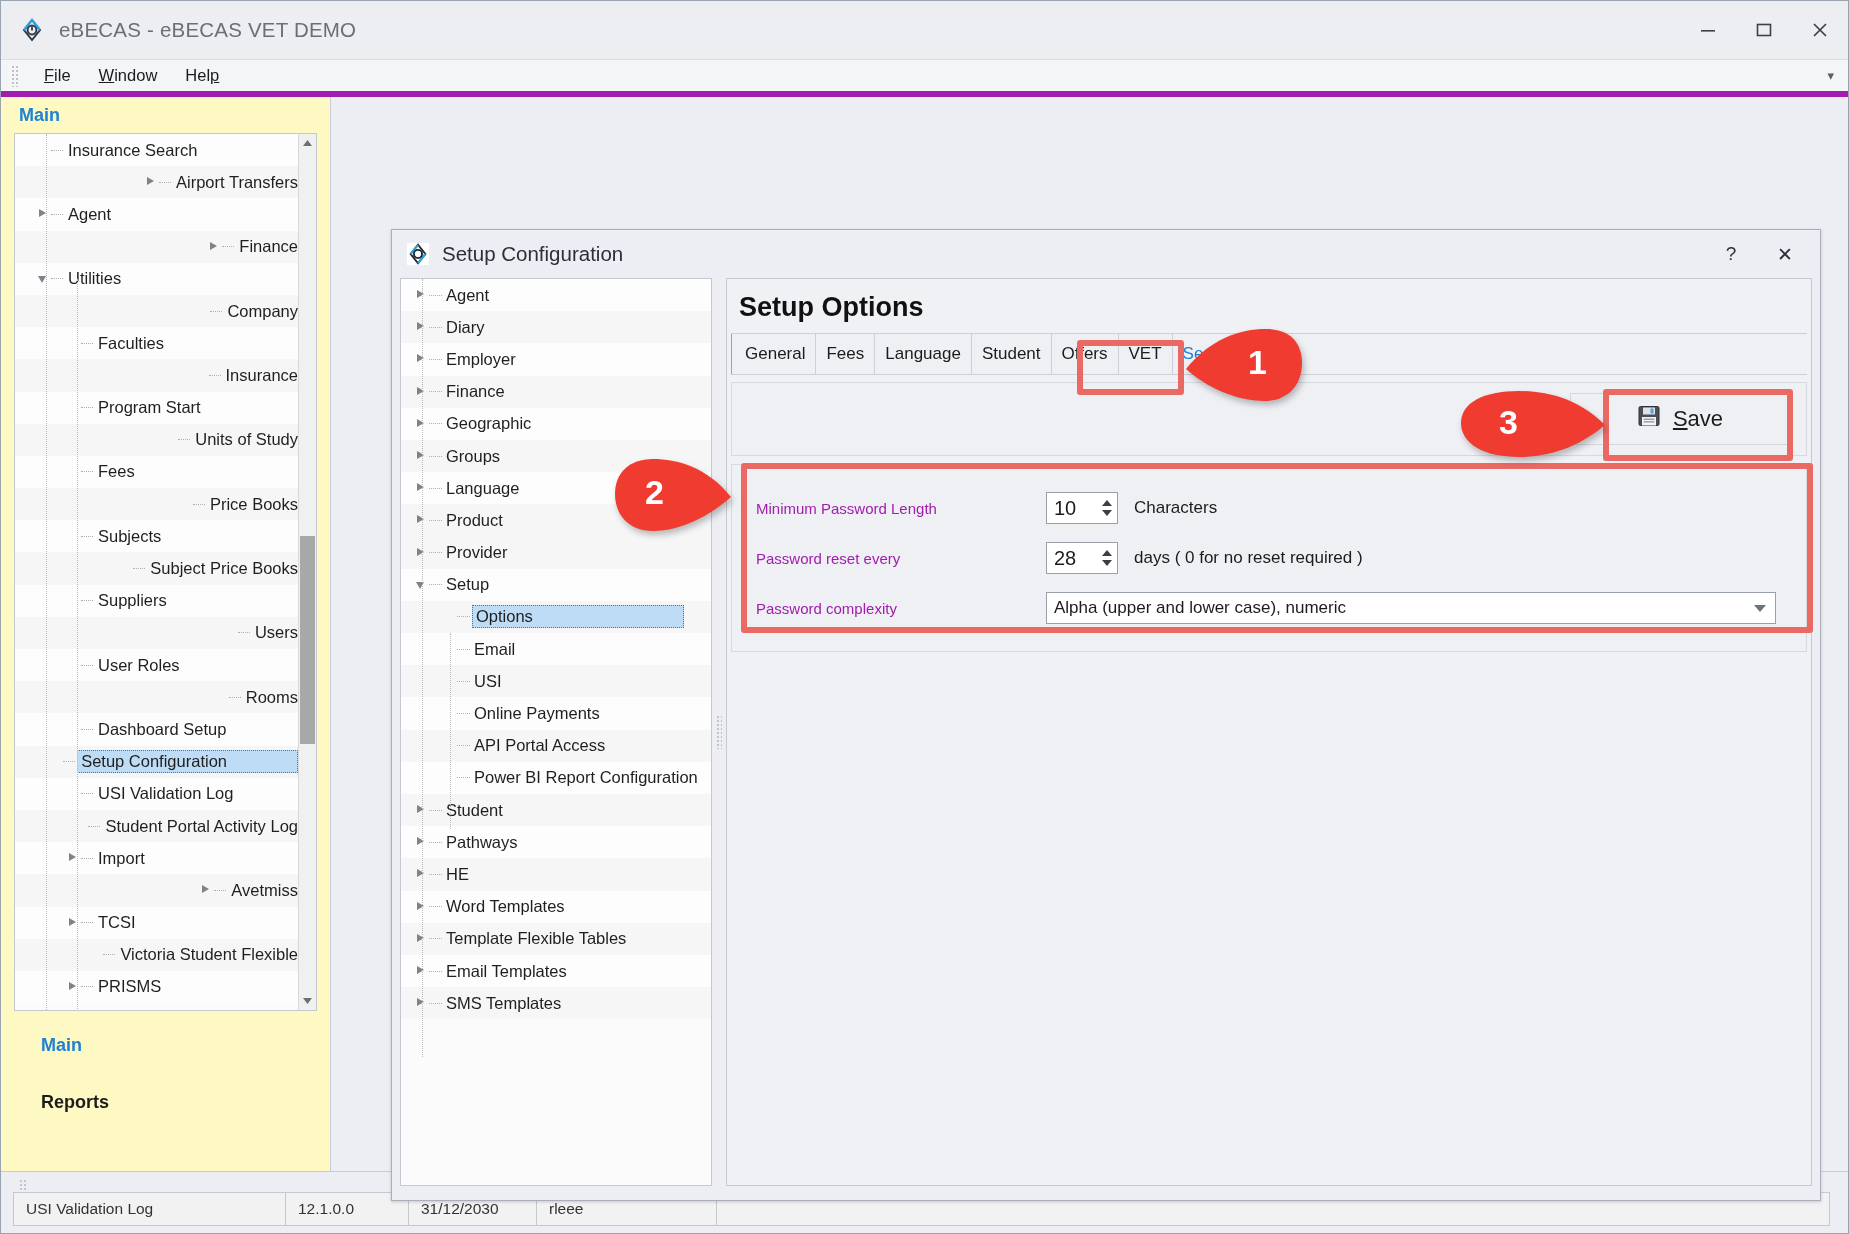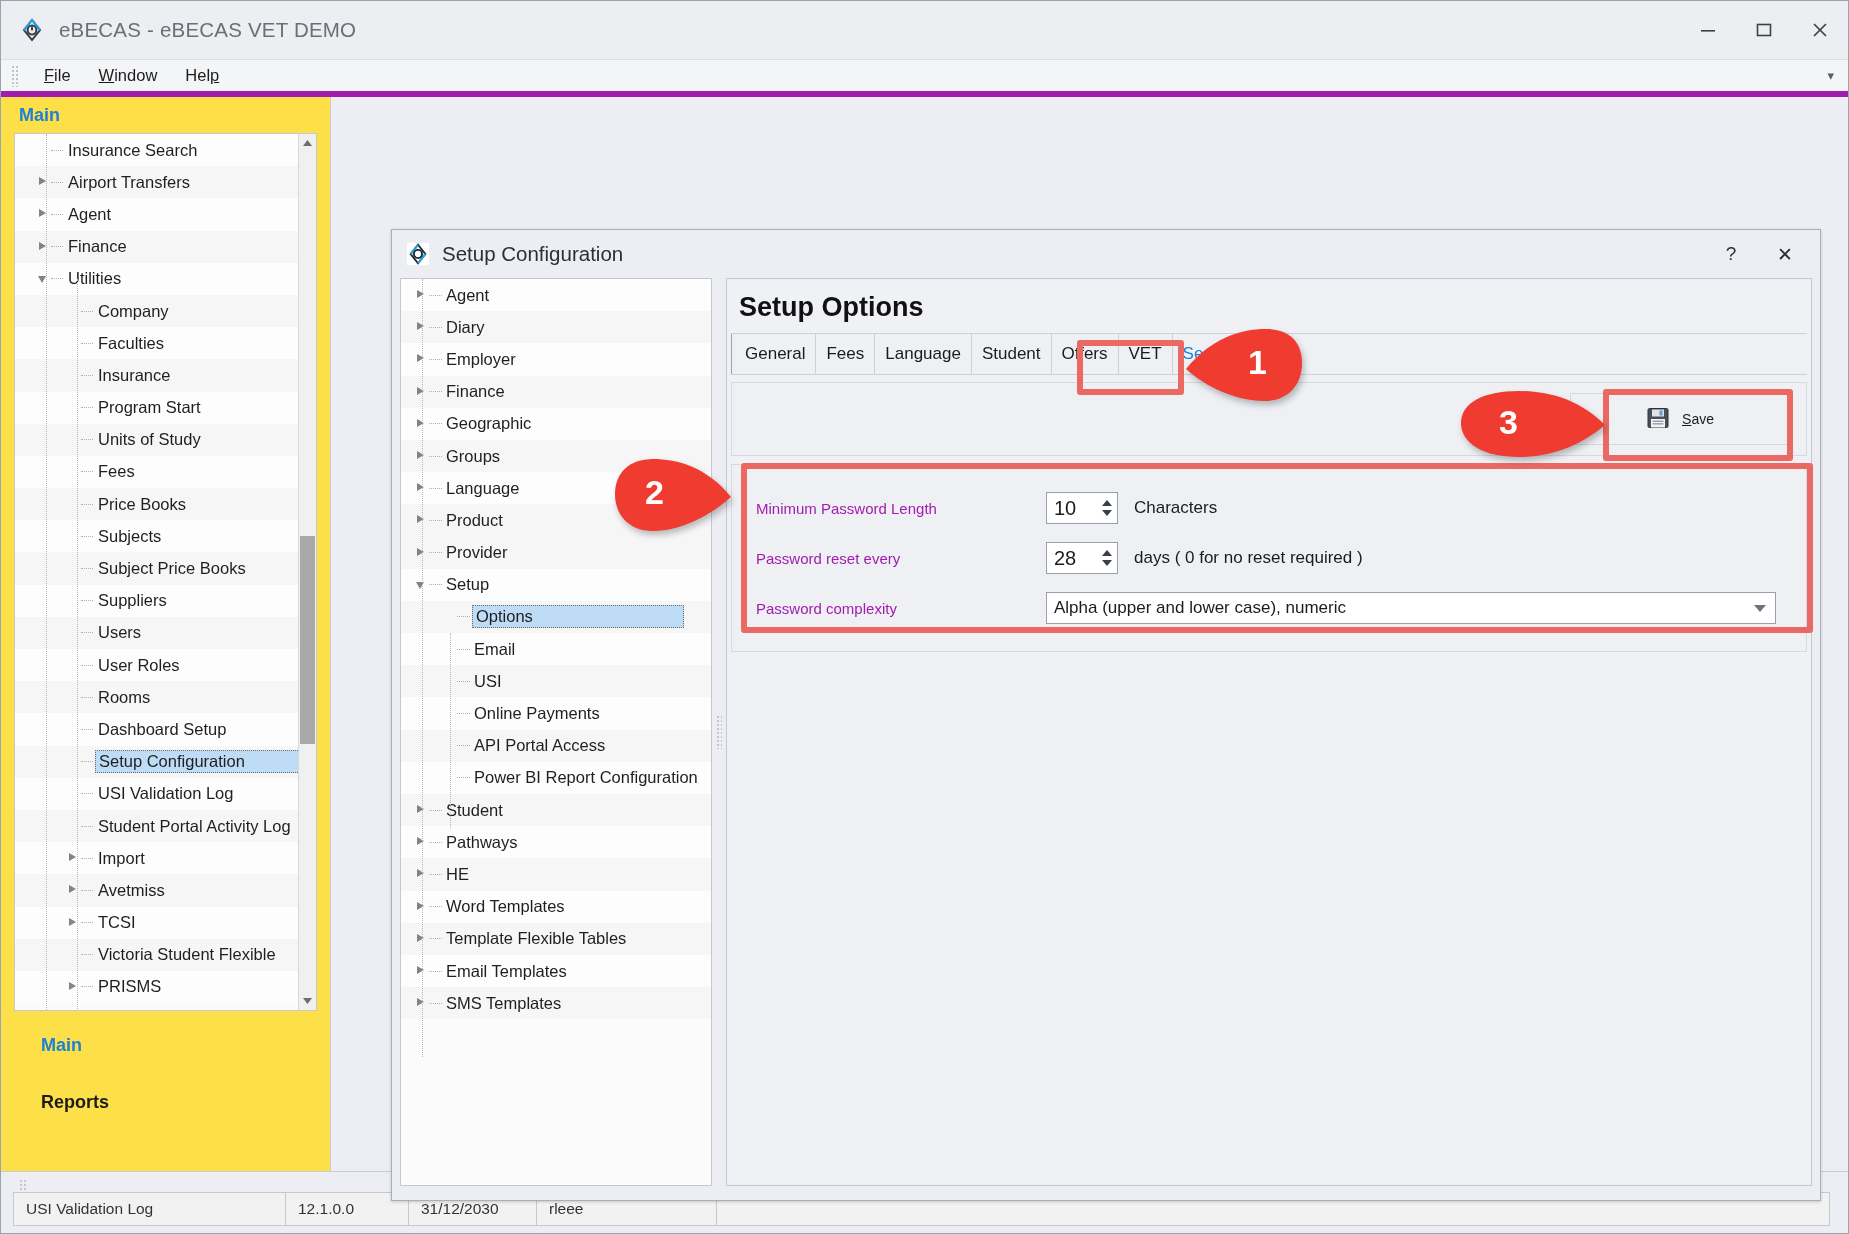--- a/index.html
+++ b/index.html
@@ -97,21 +97,21 @@
     display: flex;
     min-height: 0;
     position: relative;
     background: #eceef3;
   }
 
   
   .sidebar {
     width: 330px;
     flex: 0 0 330px;
-    background: #fde047;
+    background: #fef9c3;
     border-right: 1px solid #c8ccd4;
     display: flex;
     flex-direction: column;
   }
   .sidebar-header {
     height: 36px;
     display: flex;
     align-items: center;
     padding-left: 18px;
     color: #1b82d6;
@@ -136,21 +136,21 @@
   .tree-row {
     height: 32.2px;
     display: flex;
     align-items: center;
     font-size: 16.5px;
     color: #1f1f1f;
     white-space: nowrap;
     position: relative;
     background: #fdfdfd;
   }
-  .tree-row.alt { background: #f6f6f6; }
+  .tree-row.alt { background: #f6f6f6; justify-content: flex-end; }
   .tree-row .twisty {
     width: 14px; height: 14px;
     margin-left: 10px;
     flex: 0 0 auto;
     position: relative;
   }
   .tree-row .dots {
     width: 12px;
     border-top: 1px dotted #b0b0b0;
     margin-right: 3px;
@@ -334,21 +334,21 @@
     padding-right: 16px;
     position: relative;
   }
   .save-box {
     border: 1px solid #d4d7de;
     background: #eef0f4;
     height: 52px;
     min-width: 220px;
     display: flex; align-items: center; justify-content: center;
     gap: 12px;
-    font-size: 14px;
+    font-size: 22px;
     color: #1c1c1c;
   }
   .save-box u { text-decoration: underline; }
 
   .fields-box {
     margin: 8px 4px 0 4px;
     border: 1px solid #d6d9df;
     background: #eef0f4;
     padding: 18px 0 18px 0;
   }

